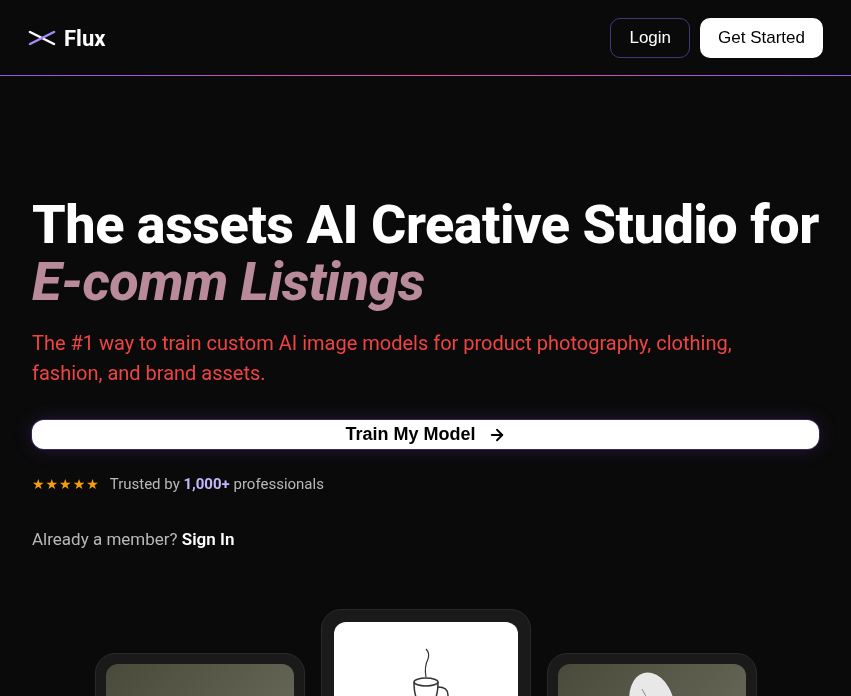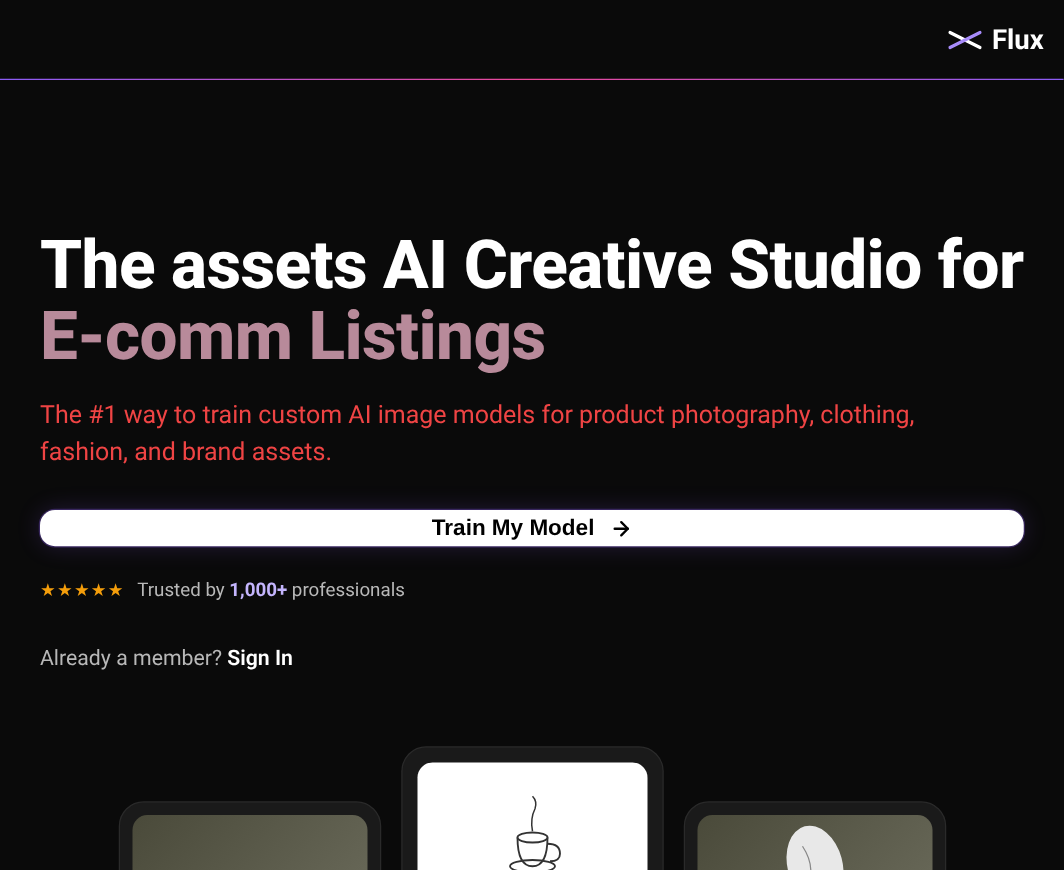--- a/index.html
+++ b/index.html
@@ -6,23 +6,23 @@
 body {
   width: 851px;
   height: 696px;
   background: #0a0a0a;
   font-family: -apple-system, BlinkMacSystemFont, 'Segoe UI', Roboto, sans-serif;
   color: #fff;
   overflow: hidden;
 }
 .header {
   display: flex;
-  justify-content: flex-end;
-  align-items: center;
-  padding: 18px 16px;
+  justify-content: space-between;
+  align-items: center;
+  padding: 18px 28px;
   border-bottom: 1px solid transparent;
   position: relative;
 }
 .header::after {
   content: '';
   position: absolute;
   bottom: 0;
   left: 0;
   right: 0;
   height: 1px;
@@ -73,20 +73,21 @@
   padding: 120px 32px 0;
 }
 .hero-title {
   font-size: 54px;
   font-weight: 800;
   line-height: 1.05;
   letter-spacing: -0.5px;
 }
 .hero-title-highlight {
   color: #b88a9a;
+  font-style: italic;
 }
 .hero-subtitle {
   font-size: 20px;
   color: #ef4444;
   margin-top: 18px;
   line-height: 1.5;
   max-width: 760px;
 }
 .cta-button {
   display: flex;
@@ -182,20 +183,24 @@
 <header class="header">
   <div class="logo">
     <span class="logo-icon">
       <svg width="28" height="20" viewBox="0 0 28 20">
         <path d="M2 4 L26 16" stroke="#fff" stroke-width="2.5" stroke-linecap="round"></path>
         <path d="M2 16 L26 4" stroke="#a78bfa" stroke-width="2.5" stroke-linecap="round"></path>
       </svg>
     </span>
     <span class="logo-text">Flux</span>
   </div>
+  <div class="nav-buttons">
+    <button class="btn-login">Login</button>
+    <button class="btn-getstarted">Get Started</button>
+  </div>
 </header>
 
 <section class="hero">
   <h1 class="hero-title">
     <span>The assets AI Creative Studio for </span><span class="hero-title-highlight">E-comm Listings</span>
   </h1>
   <p class="hero-subtitle">The #1 way to train custom AI image models for product photography, clothing, fashion, and brand assets.</p>
 
   <button class="cta-button">
     <span>Train My Model</span>

